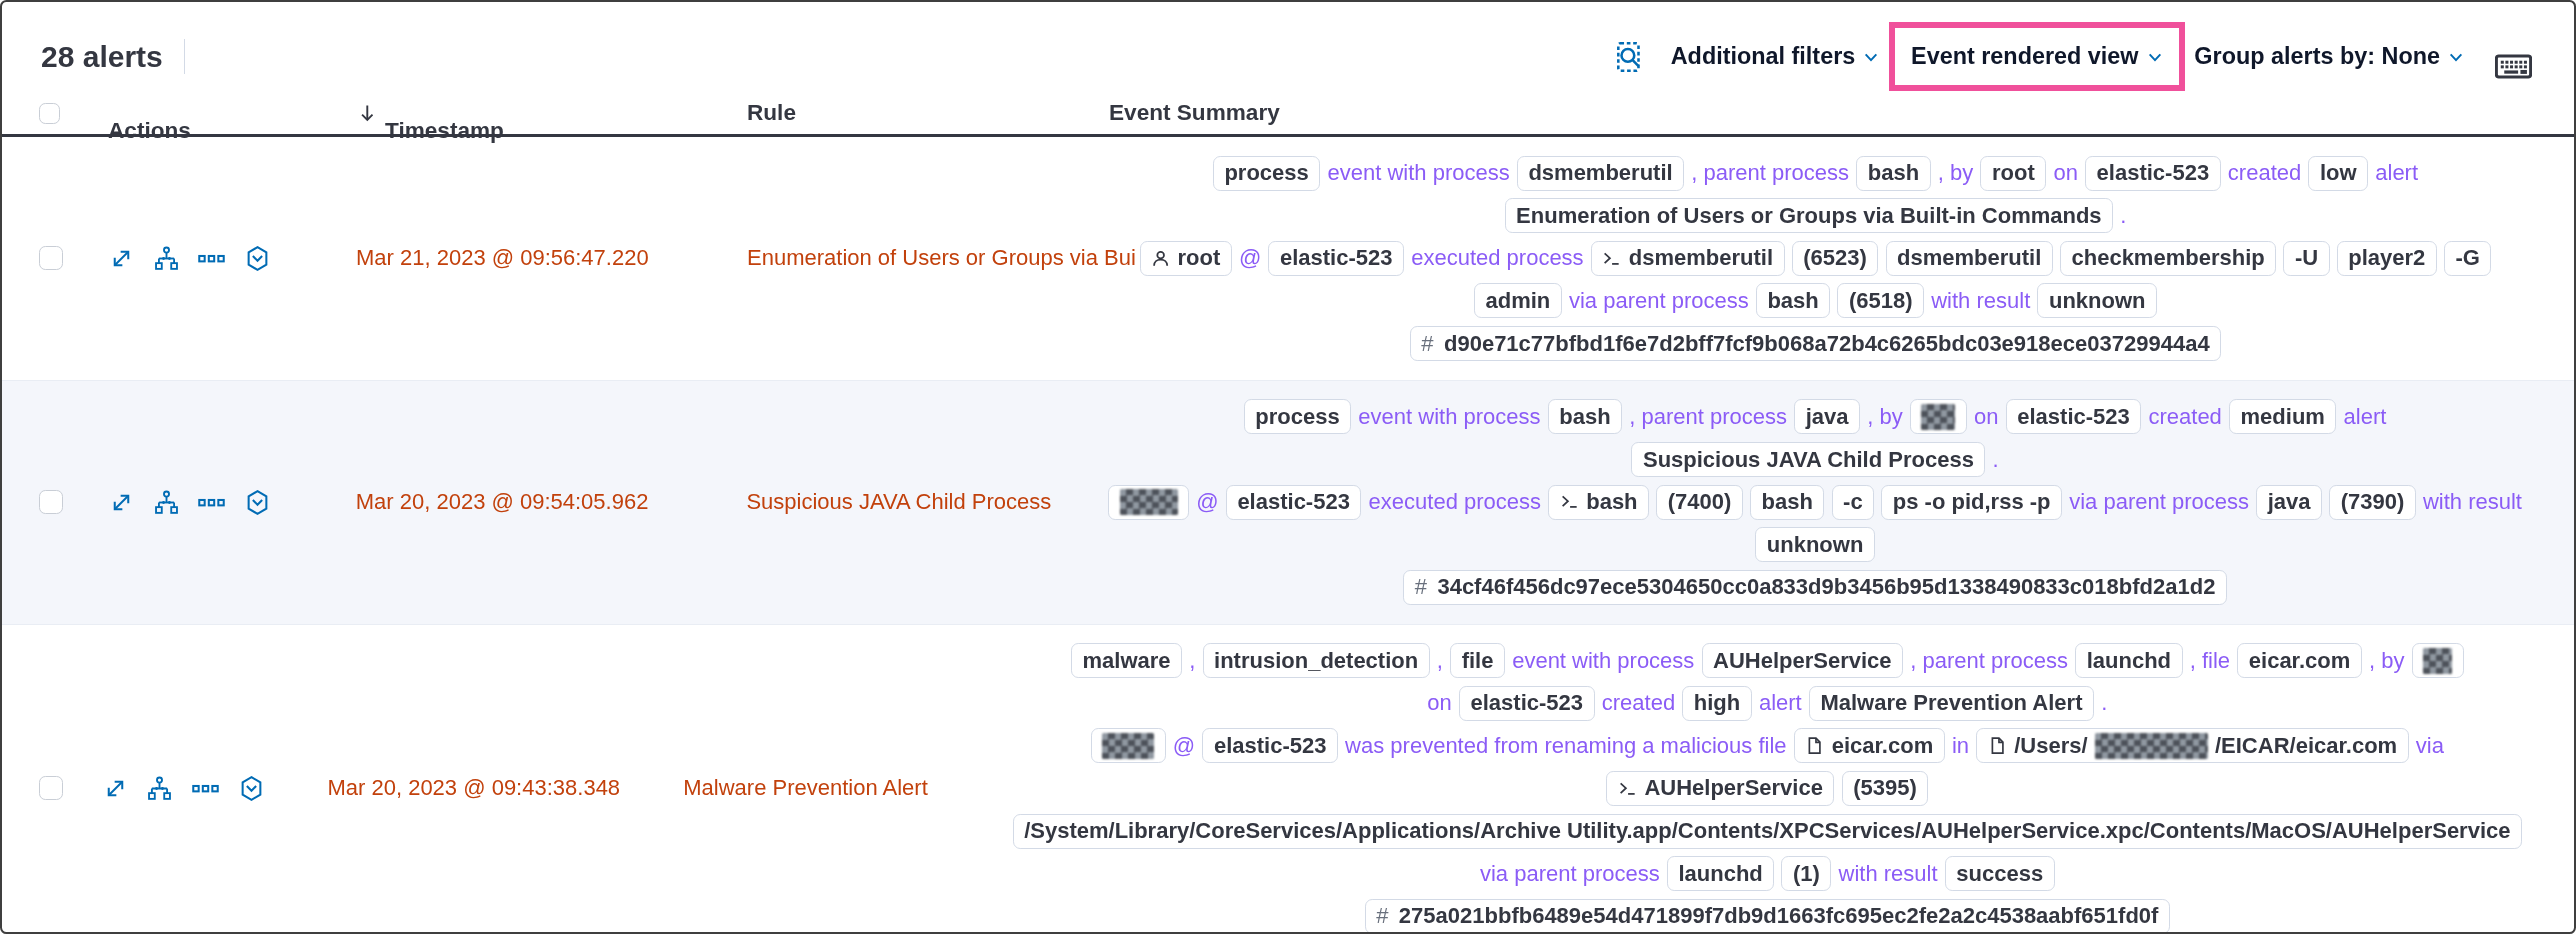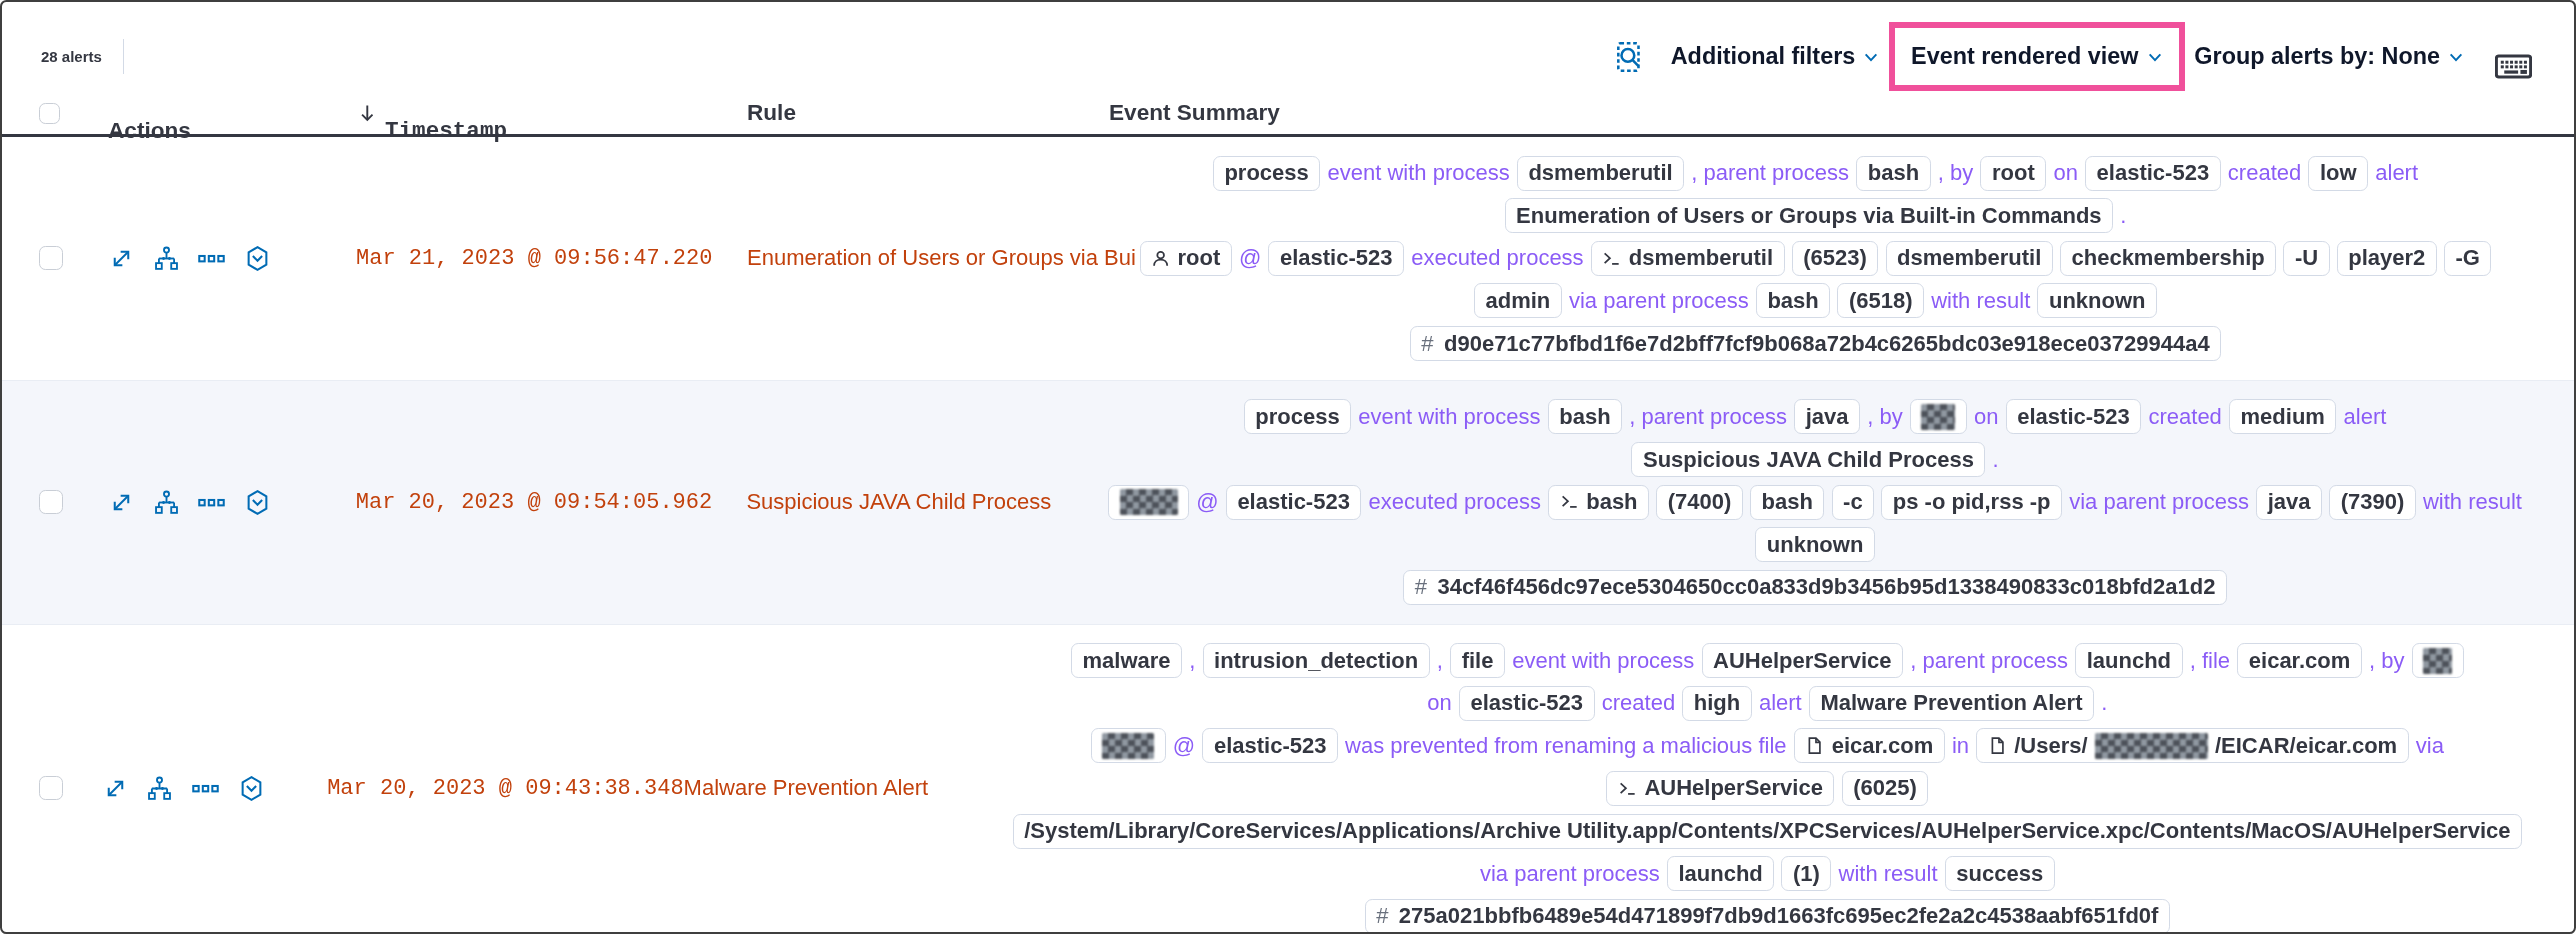--- a/index.html
+++ b/index.html
@@ -2,36 +2,36 @@
 <html style="font-size:13px"><head>
 <meta charset="utf-8">
 <style>
   * { box-sizing: border-box; margin: 0; padding: 0; }
   html,body { background:#fff; }
   body { font-family: "Liberation Sans", sans-serif; color:#343741; }
   .frame { width:2576px; height:934px; border:2.4px solid #3f3f3f; border-radius:6.4px; background:#fff; overflow:hidden; position:relative; }
 
   
   .toolbar { display:flex; align-items:center; padding:24px 42px 4.8px 39px; height:90px; }
-  .alerts-count { font-size:15px; font-weight:700; color:#343741; }
+  .alerts-count { font-size:30px; font-weight:700; color:#343741; }
   .vsep { width:1.6px; height:35px; background:#d3dae6; margin-left:21px; }
   .spacer { flex:1; }
   .tb-right { display:flex; align-items:center; }
   .tb-item { display:flex; align-items:center; gap:8px; color:#0f172a; font-size:23.4px; font-weight:600; cursor:pointer; white-space:nowrap; }
   .tb-gap { margin-left:24px; }
   .pink-wrap { position:relative; margin:0 27px; padding:0 4.8px; }
   .pink-wrap::after { content:""; position:absolute; inset:-21px -17.7px; border:6.4px solid #F0509B; pointer-events:none; }
   .aicon svg { display:block; }
 
   
   .thead { display:flex; align-items:center; padding-left:37px; height:45px; border-bottom:3.2px solid #343741; }
   .th { font-size:22.6px; font-weight:700; color:#343741;margin-top:36px; }
   .c-check { width:69px; display:flex; align-items:center; }
   .c-actions { width:248px; display:flex; align-items:center; }
-  .c-time { width:391px; display:flex; align-items:center; gap:6.4px;font-family:Liberation Mono, monospace; }
+  .c-time { width:391px; display:flex; align-items:center; gap:6.4px; }
   .c-rule { width:362px; }
   .c-sum { flex:1; padding-right:52px; }
 
   
   .row { display:flex; align-items:center; padding:17.7px 0 17.7px 37px; }
   .row:nth-child(even) { background:#f4f6fb; }
   .row + .row { border-top:0.8px solid #e9edf4; }
   #rows { border-bottom:1.6px solid #d3dae6; }
   .checkbox { width:24px; height:24px; border:1.6px solid #c9ced6; border-radius:6.4px; background:#fff; cursor:pointer; }
   .actions-icons { display:flex; align-items:center; gap:17.7px; }
@@ -542,21 +542,21 @@
             <span class="badge">
               <span class="aicon">
                 <svg width="19.3" height="19.3" viewBox="0 0 22 22" fill="none" stroke="#343741" stroke-width="2">
                   <polyline points="3,5 9,10.5 3,16"></polyline>
                   <line x1="11.5" y1="17" x2="19" y2="17"></line>
                 </svg>
               </span>
               <span>AUHelperService</span>
             </span>
             <span class="badge">
-              <span>(6025)</span>
+              <span>(5395)</span>
             </span>
           </div>
           <div class="sum-line">
             <span class="badge">
               <span>/System/Library/CoreServices/Applications/Archive Utility.app/Contents/XPCServices/AUHelperService.xpc/Contents/MacOS/AUHelperService</span>
             </span>
           </div>
           <div class="sum-line">
             <span class="txt">via parent process</span>
             <span class="badge">

